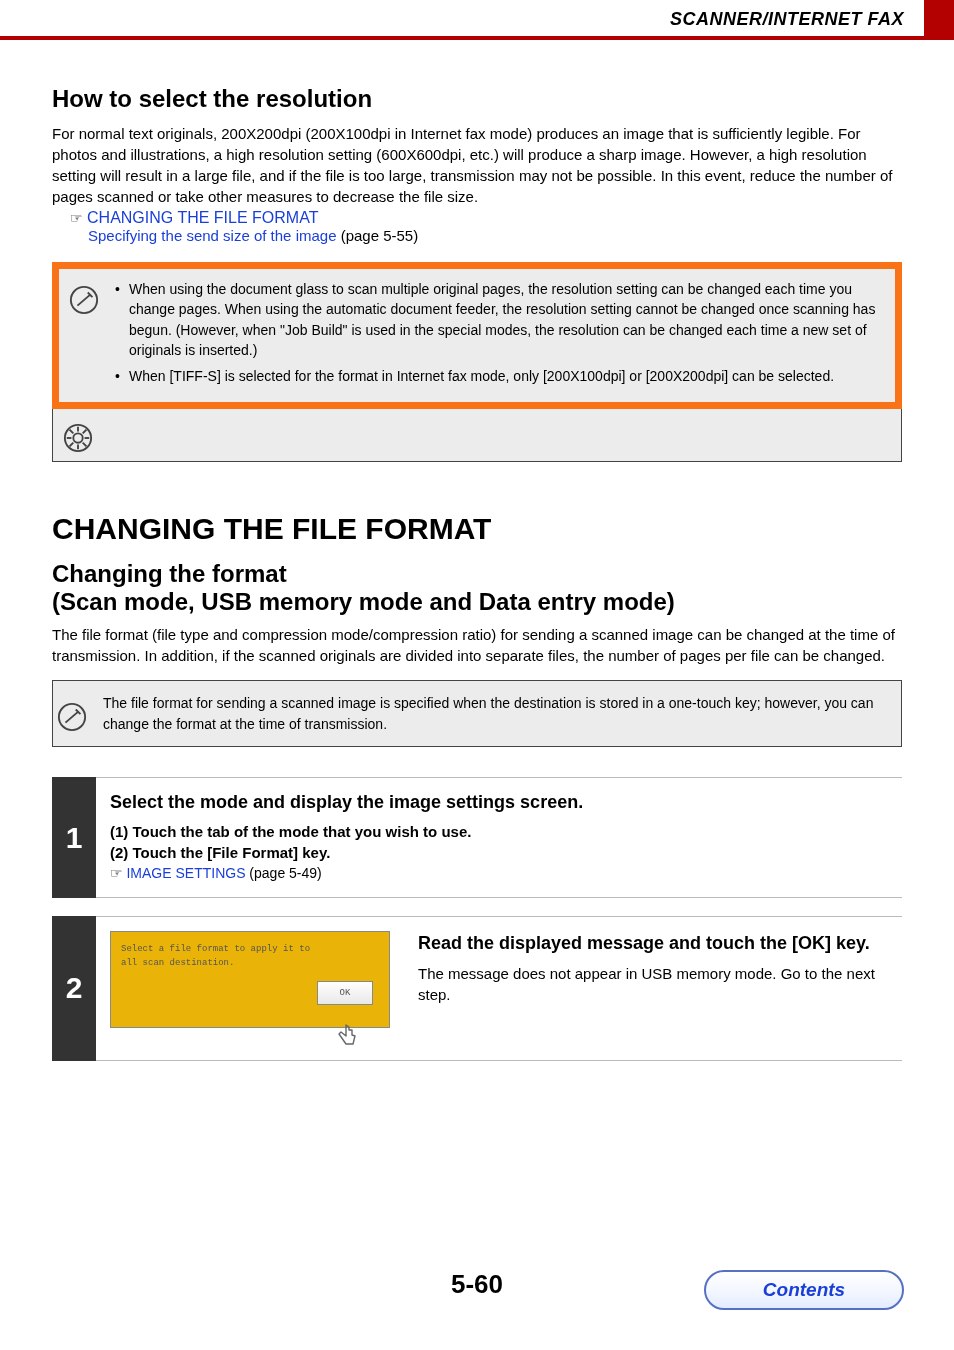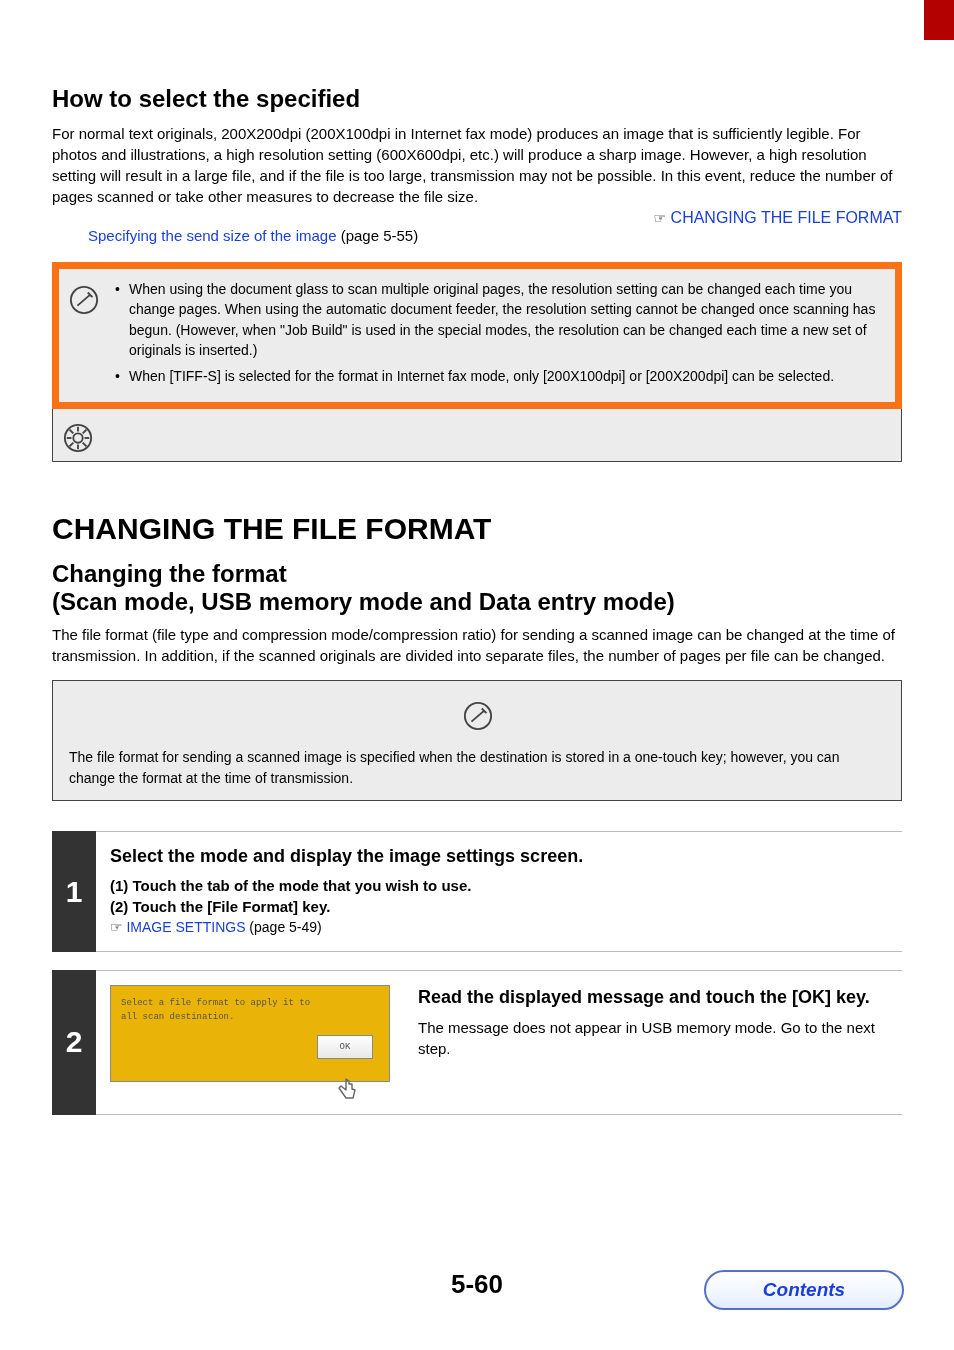--- a/index.html
+++ b/index.html
@@ -6,33 +6,33 @@
   html, body { width: 954px; font-family: Arial, Helvetica, sans-serif; color: #000; background: #fff; }
   .page { width: 954px; height: 1350px; position: relative; }
   .header-red { position: absolute; top: 0; right: 0; width: 30px; height: 40px; background: #b30000; }
   .header-band { position: absolute; top: 0; left: 0; right: 0; height: 40px; border-bottom: 4px solid #b30000; padding-right: 50px; display: flex; align-items: flex-end; justify-content: flex-end; }
   .header-text { font-weight: bold; font-style: italic; font-size: 18px; letter-spacing: 0.5px; padding-bottom: 6px; }
   .content { position: absolute; top: 85px; left: 52px; right: 52px; }
   h2.subhead { font-size: 24px; font-weight: bold; margin-bottom: 10px; }
   p.body { font-size: 15px; line-height: 1.4; margin-bottom: 2px; }
   .pointer { font-size: 14px; }
   .link { color: #1a3fd8; text-decoration: none; }
-  .link-line { margin-left: 18px; text-align: right; }
+  .link-line { margin-left: 18px; }
   .ref-line { margin-left: 18px; font-size: 15px; }
   .note-box { border: 7px solid #f97316; background: #ececec; margin-top: 18px; padding: 10px 14px 10px 8px; display: flex; align-items: flex-start; gap: 14px; }
   .note-icon { flex: 0 0 34px; display: flex; align-items: center; justify-content: center; margin-top: 6px; }
   .note-icon svg { width: 30px; height: 30px; }
   .note-body { flex: 1; font-size: 14px; line-height: 1.45; }
   .note-body ul { list-style: none; padding: 0; }
   .note-body li { position: relative; padding-left: 14px; margin-bottom: 6px; }
   .note-body li:before { content: "•"; position: absolute; left: 0; top: 0; }
   .admin-box { border: 1px solid #444; background: #ececec; padding: 8px 14px 8px 8px; display: flex; align-items: flex-start; gap: 14px; }
   .admin-body { font-size: 14px; line-height: 1.5; flex: 1; }
   h1.mainhead { font-size: 30px; font-weight: bold; margin-top: 50px; margin-bottom: 14px; }
-  .large-note { border: 1px solid #444; background: #ececec; margin-top: 14px; padding: 12px 14px 12px 16px; display: flex; align-items: center; gap: 14px; flex-direction: column; }
+  .large-note { border: 1px solid #444; background: #ececec; margin-top: 14px; padding: 12px 14px 12px 2px; display: flex; align-items: center; gap: 14px; }
   .large-note .note-body { font-size: 14px; }
   .step-row { display: flex; margin-top: 30px; align-items: stretch; }
   .step-num { background: #333; color: #fff; width: 44px; display: flex; align-items: center; justify-content: center; font-size: 30px; font-weight: bold; }
   .step-content { flex: 1; border-top: 1px solid #bbb; border-bottom: 1px solid #bbb; padding: 14px 10px 16px 14px; }
   .step-title { font-size: 18px; font-weight: bold; margin-bottom: 10px; }
   .step-sub { font-size: 15px; font-weight: bold; margin: 4px 0; }
   .step-ref { font-size: 14px; margin-top: 2px; }
   .step2-content { flex: 1; border-top: 1px solid #bbb; border-bottom: 1px solid #bbb; padding: 14px 10px 16px 14px; display: flex; gap: 28px; align-items: flex-start; }
   .screenshot-box { width: 280px; border: 1px solid #888; background: #eab308; font-family: "Courier New", monospace; font-size: 9px; color: #555; position: relative; padding: 10px 10px 30px 10px; }
   .ss-line { white-space: pre; line-height: 1.6; }
@@ -41,25 +41,28 @@
   .step2-text { flex: 1; }
   .step2-title { font-size: 18px; font-weight: bold; line-height: 1.35; margin-bottom: 8px; }
   .step2-para { font-size: 15px; line-height: 1.4; }
   .page-num { position: absolute; left: 0; right: 0; bottom: 50px; text-align: center; font-size: 26px; font-weight: bold; }
   .contents-btn { position: absolute; right: 50px; bottom: 40px; width: 200px; height: 40px; background: linear-gradient(#fff 0%, #f1f5ff 60%, #e3ecff 100%); border: 2px solid #5571c4; border-radius: 22px; display: flex; align-items: center; justify-content: center; font-size: 19px; font-weight: bold; font-style: italic; color: #1a3fd8; }
 </style>
 </head>
 <body>
 <div class="page">
 
+<div class="header-band">
+  <div class="header-text">SCANNER/INTERNET FAX</div>
+</div>
 <div class="header-red"></div>
 
 <div class="content">
 
-  <h2 class="subhead">How to select the specified</h2>
+  <h2 class="subhead">How to select the resolution</h2>
   <p class="body">For normal text originals, 200X200dpi (200X100dpi in Internet fax mode) produces an image that is sufficiently legible. For photos and illustrations, a high resolution setting (600X600dpi, etc.) will produce a sharp image. However, a high resolution setting will result in a large file, and if the file is too large, transmission may not be possible. In this event, reduce the number of pages scanned or take other measures to decrease the file size.</p>
 
   <div class="link-line">
     <span class="pointer">☞</span>
     <a href="#" class="link">CHANGING THE FILE FORMAT</a>
   </div>
   <div class="ref-line" style="margin-left: 36px;">
     <a href="#" class="link">Specifying the send size of the image</a><span> (page 5-55)</span>
   </div>
 

